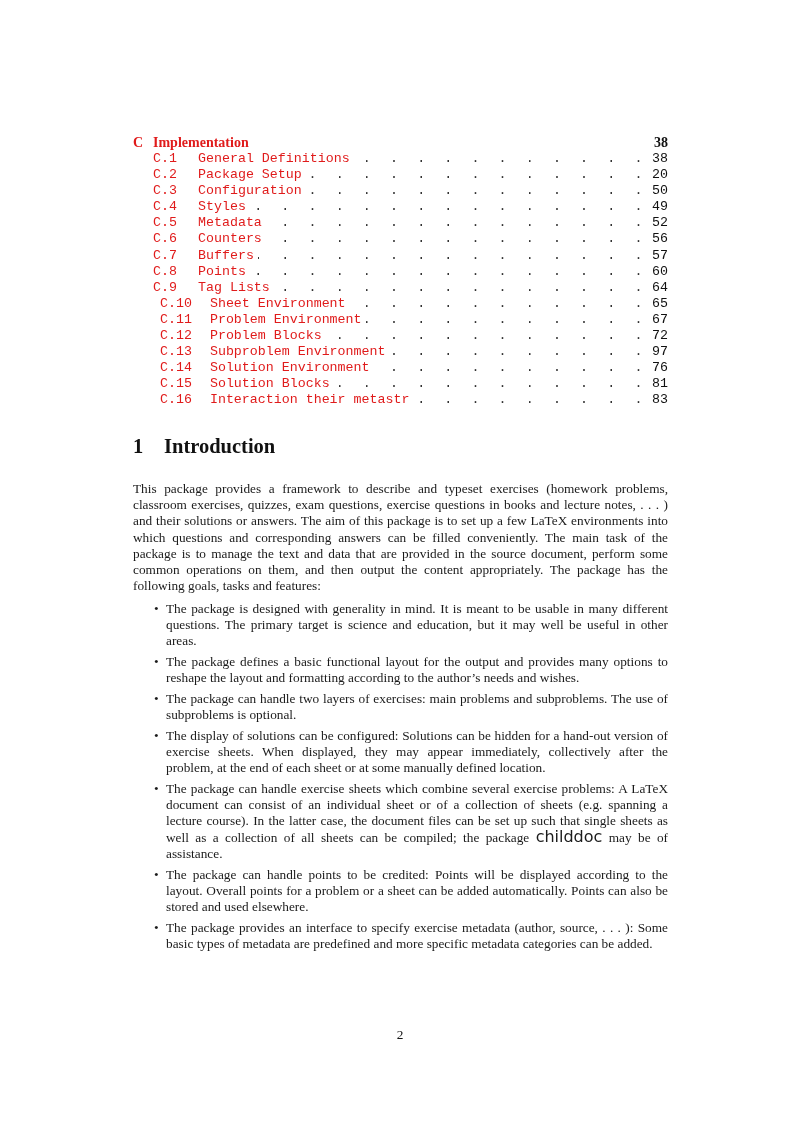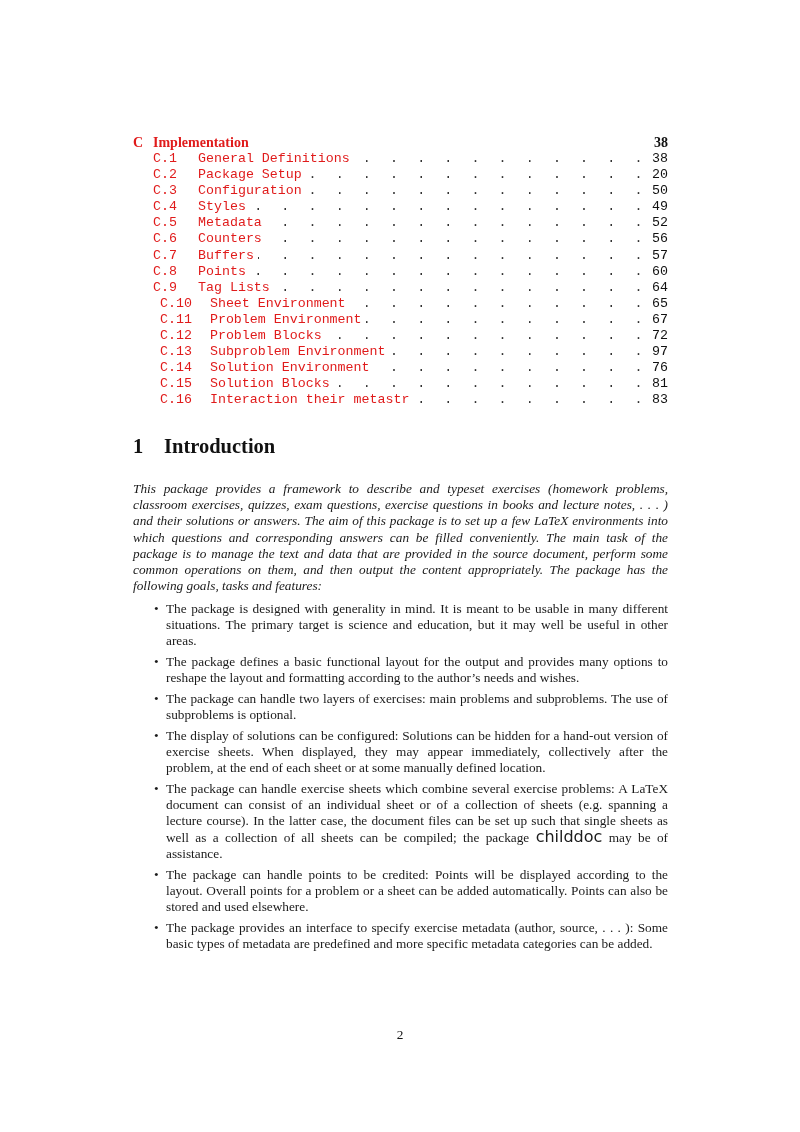--- a/index.html
+++ b/index.html
@@ -22,21 +22,21 @@
   .toc-row .dots { flex: 1; overflow: hidden; white-space: nowrap; margin: 0 4px; color: #333;
                    letter-spacing: 5.6px; text-align: right; direction: rtl; }
   .toc-row .pg { color: #111; min-width: 16px; text-align: right; }
 
   .section-title { position: absolute; left: 133px; top: 435px; font-family: "Liberation Serif", serif;
                    font-weight: bold; font-size: 20.5px; color: #111; }
   .section-title .num { display: inline-block; width: 31px; }
 
   .intro { position: absolute; left: 133px; top: 481px; width: 535px;
            font-family: "Liberation Serif", serif; font-size: 13.3px; line-height: 16.2px;
-           text-align: justify; color: #1a1a1a; margin: 0; font-style: italic; }
+           text-align: justify; color: #1a1a1a; margin: 0; }
 
   .bullets { position: absolute; left: 133px; top: 601px; width: 535px; margin: 0; padding: 0;
              list-style: none; font-family: "Liberation Serif", serif; font-size: 13.3px;
              line-height: 16.2px; color: #1a1a1a; }
   .bullets li { position: relative; padding-left: 33px; text-align: justify; margin-bottom: 4.4px; }
   .bullets li .bullet { position: absolute; left: 21px; top: 0; }
   .sans { font-family: "DejaVu Sans", sans-serif; font-size: 16px; }
 
   .page-number { position: absolute; left: 0; width: 800px; top: 1027px; text-align: center;
                  font-family: "Liberation Serif", serif; font-size: 13.3px; color: #111; }
@@ -150,21 +150,21 @@
       </div>
   </div>
 
   <h1 class="section-title" style="margin:0;">
     <span class="num">1</span><span>Introduction</span>
   </h1>
 
   <p class="intro">This package provides a framework to describe and typeset exercises (homework problems, classroom exercises, quizzes, exam questions, exercise questions in books and lecture notes, . . . ) and their solutions or answers. The aim of this package is to set up a few LaTeX environments into which questions and corresponding answers can be filled conveniently. The main task of the package is to manage the text and data that are provided in the source document, perform some common operations on them, and then output the content appropriately. The package has the following goals, tasks and features:</p>
 
   <ul class="bullets">
-    <li><span class="bullet">•</span><span>The package is designed with generality in mind. It is meant to be usable in many different situations. The primary target is science and education, but it may well be useful in other areas.</span></li>
+    <li><span class="bullet">•</span><span>The package is designed with generality in mind. It is meant to be usable in many different questions. The primary target is science and education, but it may well be useful in other areas.</span></li>
     <li><span class="bullet">•</span><span>The package defines a basic functional layout for the output and provides many options to reshape the layout and formatting according to the author’s needs and wishes.</span></li>
     <li><span class="bullet">•</span><span>The package can handle two layers of exercises: main problems and subproblems. The use of subproblems is optional.</span></li>
     <li><span class="bullet">•</span><span>The display of solutions can be configured: Solutions can be hidden for a hand-out version of exercise sheets. When displayed, they may appear immediately, collectively after the problem, at the end of each sheet or at some manually defined location.</span></li>
     <li><span class="bullet">•</span><span>The package can handle exercise sheets which combine several exercise problems: A LaTeX document can consist of an individual sheet or of a collection of sheets (e.g. spanning a lecture course). In the latter case, the document files can be set up such that single sheets as well as a collection of all sheets can be compiled; the package </span><span class="sans">childdoc</span><span> may be of assistance.</span></li>
     <li><span class="bullet">•</span><span>The package can handle points to be credited: Points will be displayed according to the layout. Overall points for a problem or a sheet can be added automatically. Points can also be stored and used elsewhere.</span></li>
     <li><span class="bullet">•</span><span>The package provides an interface to specify exercise metadata (author, source, . . . ): Some basic types of metadata are predefined and more specific metadata categories can be added.</span></li>
   </ul>
 
   <div class="page-number">2</div>
 </div>

